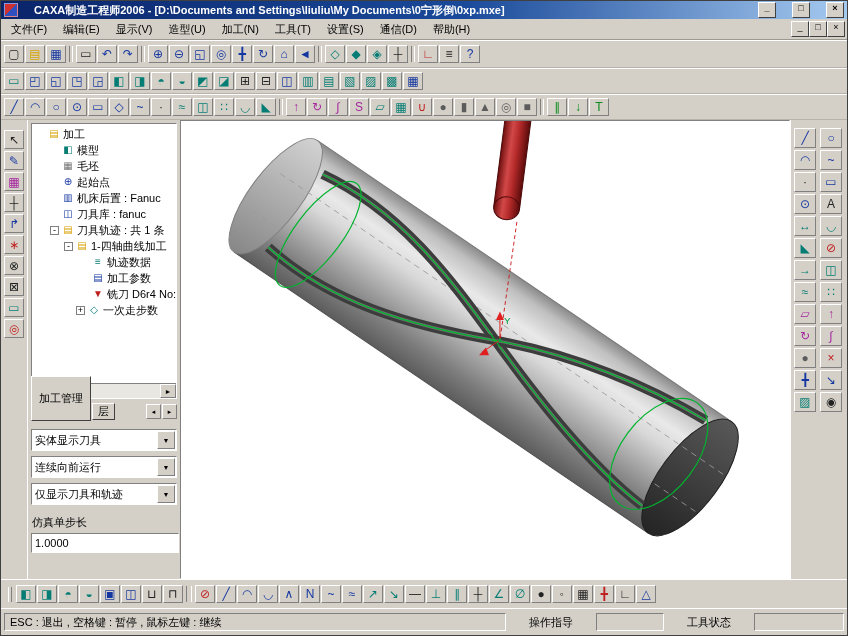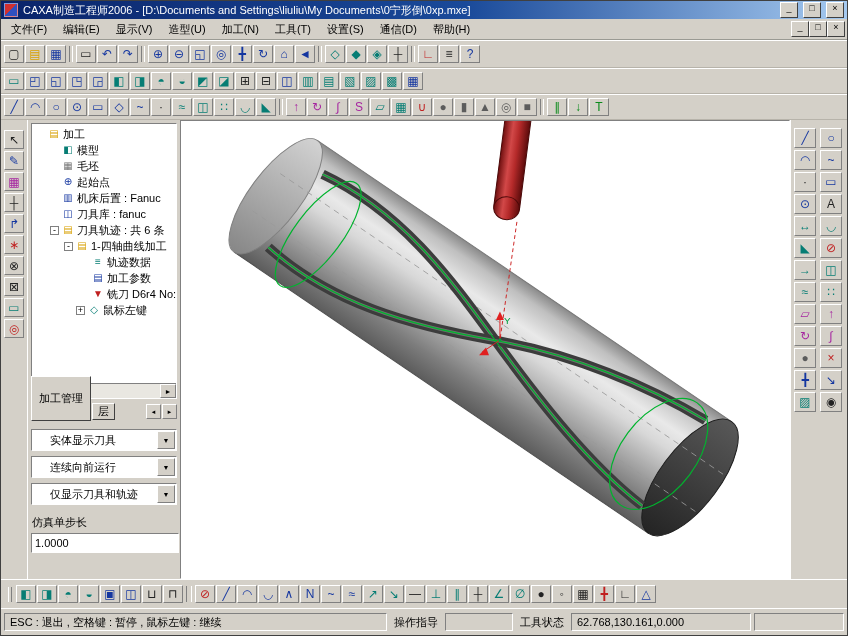--- a/index.html
+++ b/index.html
@@ -1,22 +1,22 @@
 <!DOCTYPE html>
 <html><head>
 <meta charset="utf-8">
 <style>
   html,body{margin:0;padding:0;background:#808080;}
   .app{width:848px;height:636px;background:#d4d0c8;color:#000;
        font-family:"Liberation Sans","DejaVu Sans",sans-serif;font-size:11px;
        display:flex;flex-direction:column;overflow:hidden;box-sizing:border-box;
        border:1px solid #404040;}
   
-  .titlebar{height:18px;flex:none;display:flex;align-items:center;gap:5px;padding:0 3px;
-    background:linear-gradient(90deg,#0a246a 0%,#1a4a9a 55%,#a6caf0 100%);color:#fff;font-weight:normal;}
+  .titlebar{height:18px;flex:none;display:flex;align-items:center;gap:16px;padding:0 3px;
+    background:linear-gradient(90deg,#0a246a 0%,#1a4a9a 55%,#a6caf0 100%);color:#fff;font-weight:bold;}
   .appicon{width:12px;height:12px;flex:none;border:1px solid rgba(255,255,255,.4);
     background:linear-gradient(135deg,#d03030 0 50%,#3050c0 50% 100%);}
   .title-text{flex:1;white-space:nowrap;overflow:hidden;font-size:11px;}
   .winbtn{width:16px;height:14px;flex:none;background:#d4d0c8;color:#000;
     border:1px solid;border-color:#fff #404040 #404040 #fff;
     font-size:9px;line-height:11px;text-align:center;cursor:default;}
   
   .menubar{height:20px;flex:none;display:flex;align-items:center;padding:0 2px;border-bottom:1px solid #9a9a93;}
   .mi{padding:2px 8px;cursor:default;}
   .spacer{flex:1;}
@@ -55,34 +55,34 @@
   .strack{flex:1;background:#e9e7e1;display:flex;}
   .sthumb{width:34px;background:#d4d0c8;border:1px solid;border-color:#fff #808080 #808080 #fff;}
   .tabrow{height:20px;flex:none;display:flex;align-items:flex-end;gap:1px;padding-top:2px;}
   .tab{padding:14px 7px;background:#d4d0c8;border:1px solid;border-color:#fff #404040 #404040 #fff;cursor:default;}
   .tab:not(.active){padding:0 5px;margin-bottom:1px;}
   .tsbtn{width:13px;height:13px;flex:none;background:#d4d0c8;border:1px solid;
     border-color:#fff #808080 #808080 #fff;font-size:6px;display:flex;align-items:center;justify-content:center;margin-bottom:2px;}
   .controls{padding-top:8px;display:flex;flex-direction:column;}
   .combo{height:20px;flex:none;background:#fff;border:1px solid;border-color:#808080 #fff #fff #808080;
     display:flex;align-items:center;margin-bottom:5px;}
-  .combo-val{flex:1;padding:0 18px;white-space:nowrap;overflow:hidden;}
+  .combo-val{flex:1;padding:0 3px;white-space:nowrap;overflow:hidden;}
   .cbtn{width:16px;height:16px;flex:none;background:#d4d0c8;border:1px solid;border-color:#fff #808080 #808080 #fff;
     font-size:7px;display:flex;align-items:center;justify-content:center;margin-right:1px;}
   .flabel{margin:5px 0 3px 1px;}
   .textbox{height:18px;width:140px;background:#fff;border:1px solid;border-color:#808080 #fff #fff #808080;
     font-size:11px;padding:0 3px;font-family:inherit;box-sizing:content-box;}
   .viewport{flex:1;min-width:0;background:#fff;border:1px solid;border-color:#808080 #fff #fff #808080;}
   .viewport svg{display:block;width:100%;height:100%;}
   .rightstrip{width:56px;flex:none;display:grid;grid-template-columns:24px 24px;gap:2px;
     justify-content:center;align-content:flex-start;padding-top:8px;border-left:1px solid #fff;}
   .rightstrip .tb{width:22px;height:20px;}
   
   .bottombar{height:24px;flex:none;display:flex;align-items:center;gap:1px;padding:2px 4px;border-top:1px solid #fff;}
-  .statusbar{height:22px;flex:none;display:flex;align-items:center;gap:3px;padding:2px 3px;border-top:1px solid #fff;}
+  .statusbar{height:22px;flex:none;display:flex;align-items:center;gap:19px;padding:2px 3px;border-top:1px solid #fff;}
   .spanel{height:16px;display:flex;align-items:center;padding:0 5px;white-space:nowrap;overflow:hidden;
     border:1px solid;border-color:#808080 #fff #fff #808080;}
   .sp-esc{flex:1}.sp-mid{width:56px;flex:none}.sp-coords{width:168px;flex:none}.sp-end{width:78px;flex:none}
   .slabel{padding:0 4px;flex:none;text-align:center;}
 </style>
 </head>
 <body>
 
 <div class="app">
 
@@ -243,21 +243,21 @@
 
             <span class="trow t-blue" style="padding-left: 18px;">
               <i class="exp"></i>
               <i class="ticon">◫</i>
               <span class="tlabel">刀具库 : fanuc</span>
             </span>
 
             <span class="trow t-yellow" style="padding-left: 18px;">
               <i class="exp">-</i>
               <i class="ticon">▤</i>
-              <span class="tlabel">刀具轨迹 : 共 6 条</span>
+              <span class="tlabel">刀具轨迹 : 共 1 条</span>
             </span>
 
             <span class="trow t-yellow" style="padding-left: 32px;">
               <i class="exp">-</i>
               <i class="ticon">▤</i>
               <span class="tlabel">1-四轴曲线加工</span>
             </span>
 
             <span class="trow t-teal" style="padding-left: 48px;">
               <i class="exp"></i>
@@ -273,21 +273,21 @@
 
             <span class="trow t-red" style="padding-left: 48px;">
               <i class="exp"></i>
               <i class="ticon">▼</i>
               <span class="tlabel">铣刀 D6r4 No:4 F</span>
             </span>
 
             <span class="trow t-teal" style="padding-left: 44px;">
               <i class="exp">+</i>
               <i class="ticon">◇</i>
-              <span class="tlabel">鼠标左键</span>
+              <span class="tlabel">一次走步数</span>
             </span>
 
         </div>
         <div class="hscroll">
           <span class="sbtn">◄</span>
           <span class="strack">
               <span class="sthumb"></span>
             </span>
           <span class="sbtn">►</span>
         </div>
@@ -468,17 +468,16 @@
         <span class="tb ic-dark">∟</span>
         <span class="tb ic-blue">△</span>
     </span>
   </div>
 
   <div class="statusbar">
     <div class="spanel sp-esc">ESC : 退出 , 空格键 : 暂停 , 鼠标左键 : 继续</div>
     <span class="slabel">操作指导</span>
     <div class="spanel sp-mid"></div>
     <span class="slabel">工具状态</span>
-    <div class="spanel sp-coords">62.768,130.161,0.000</div>
     <div class="spanel sp-end"></div>
   </div>
 
 </div>
 
 </body></html>

